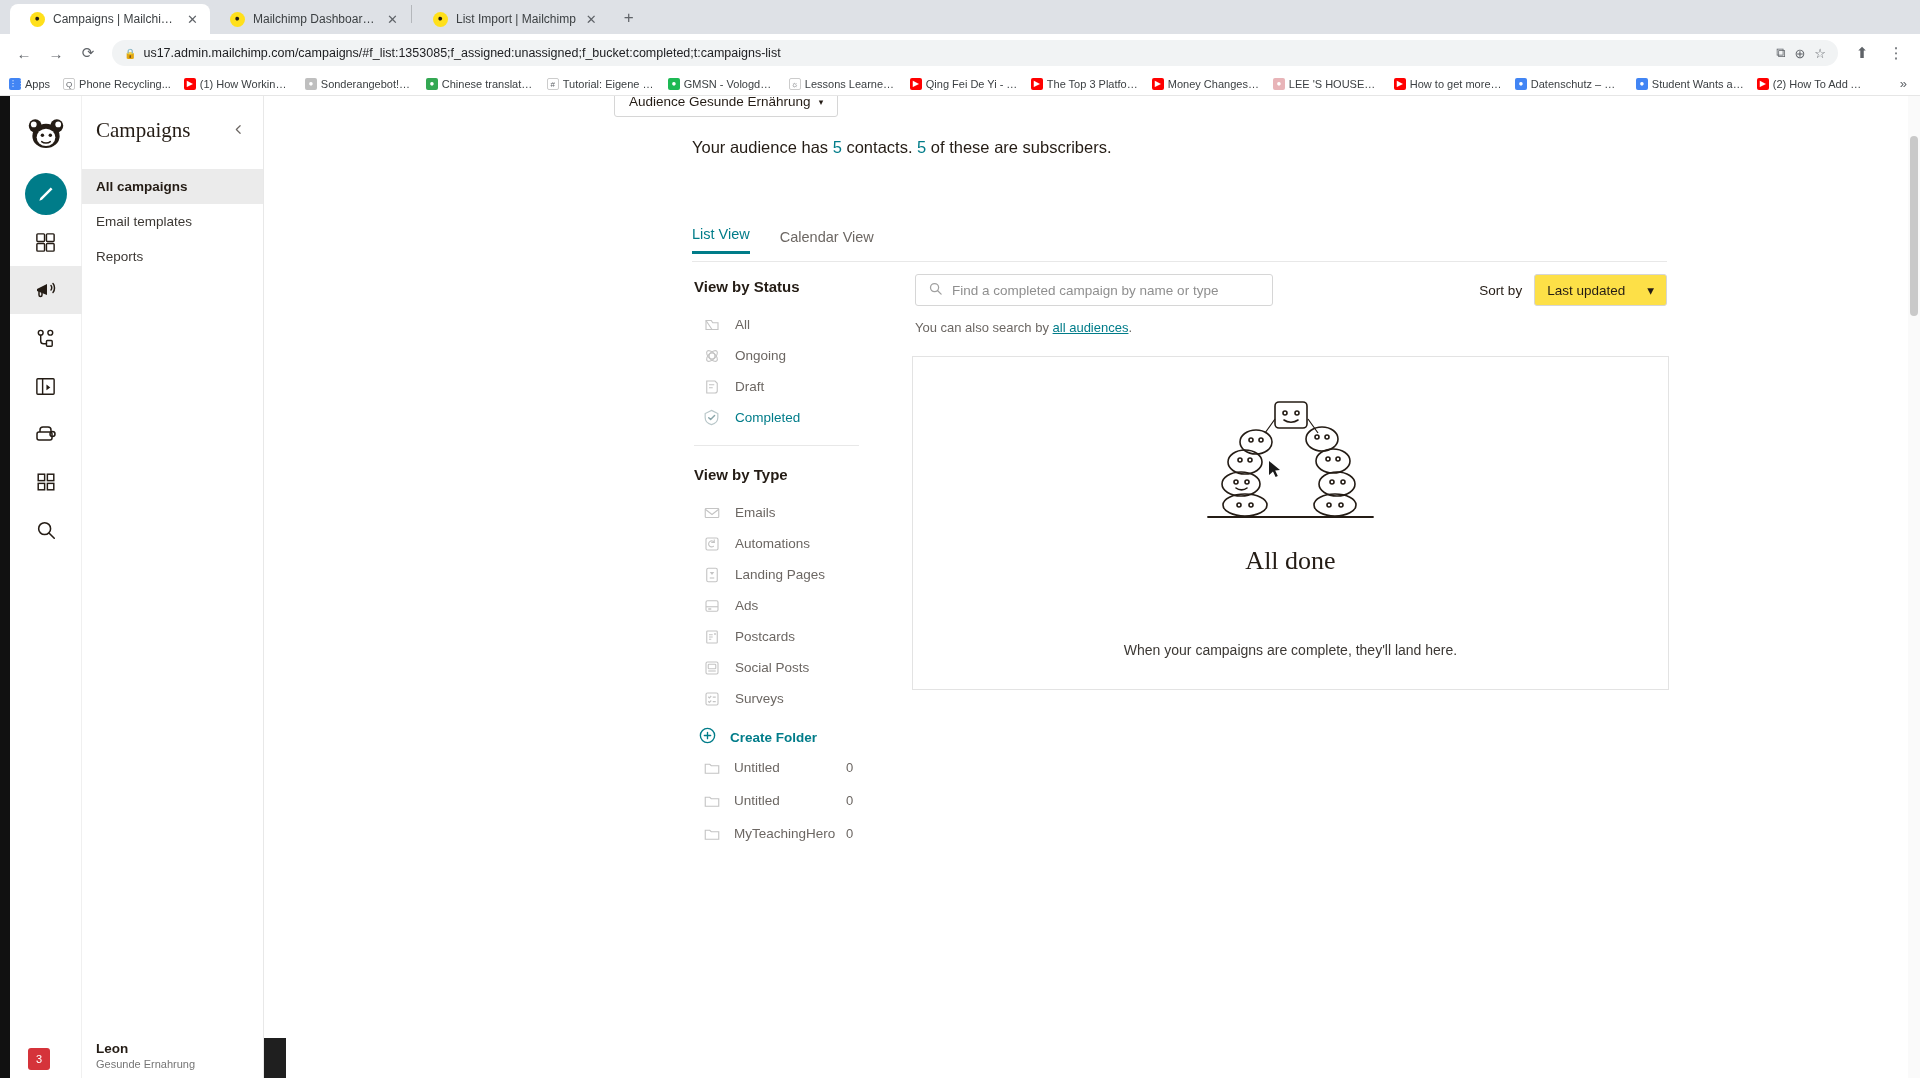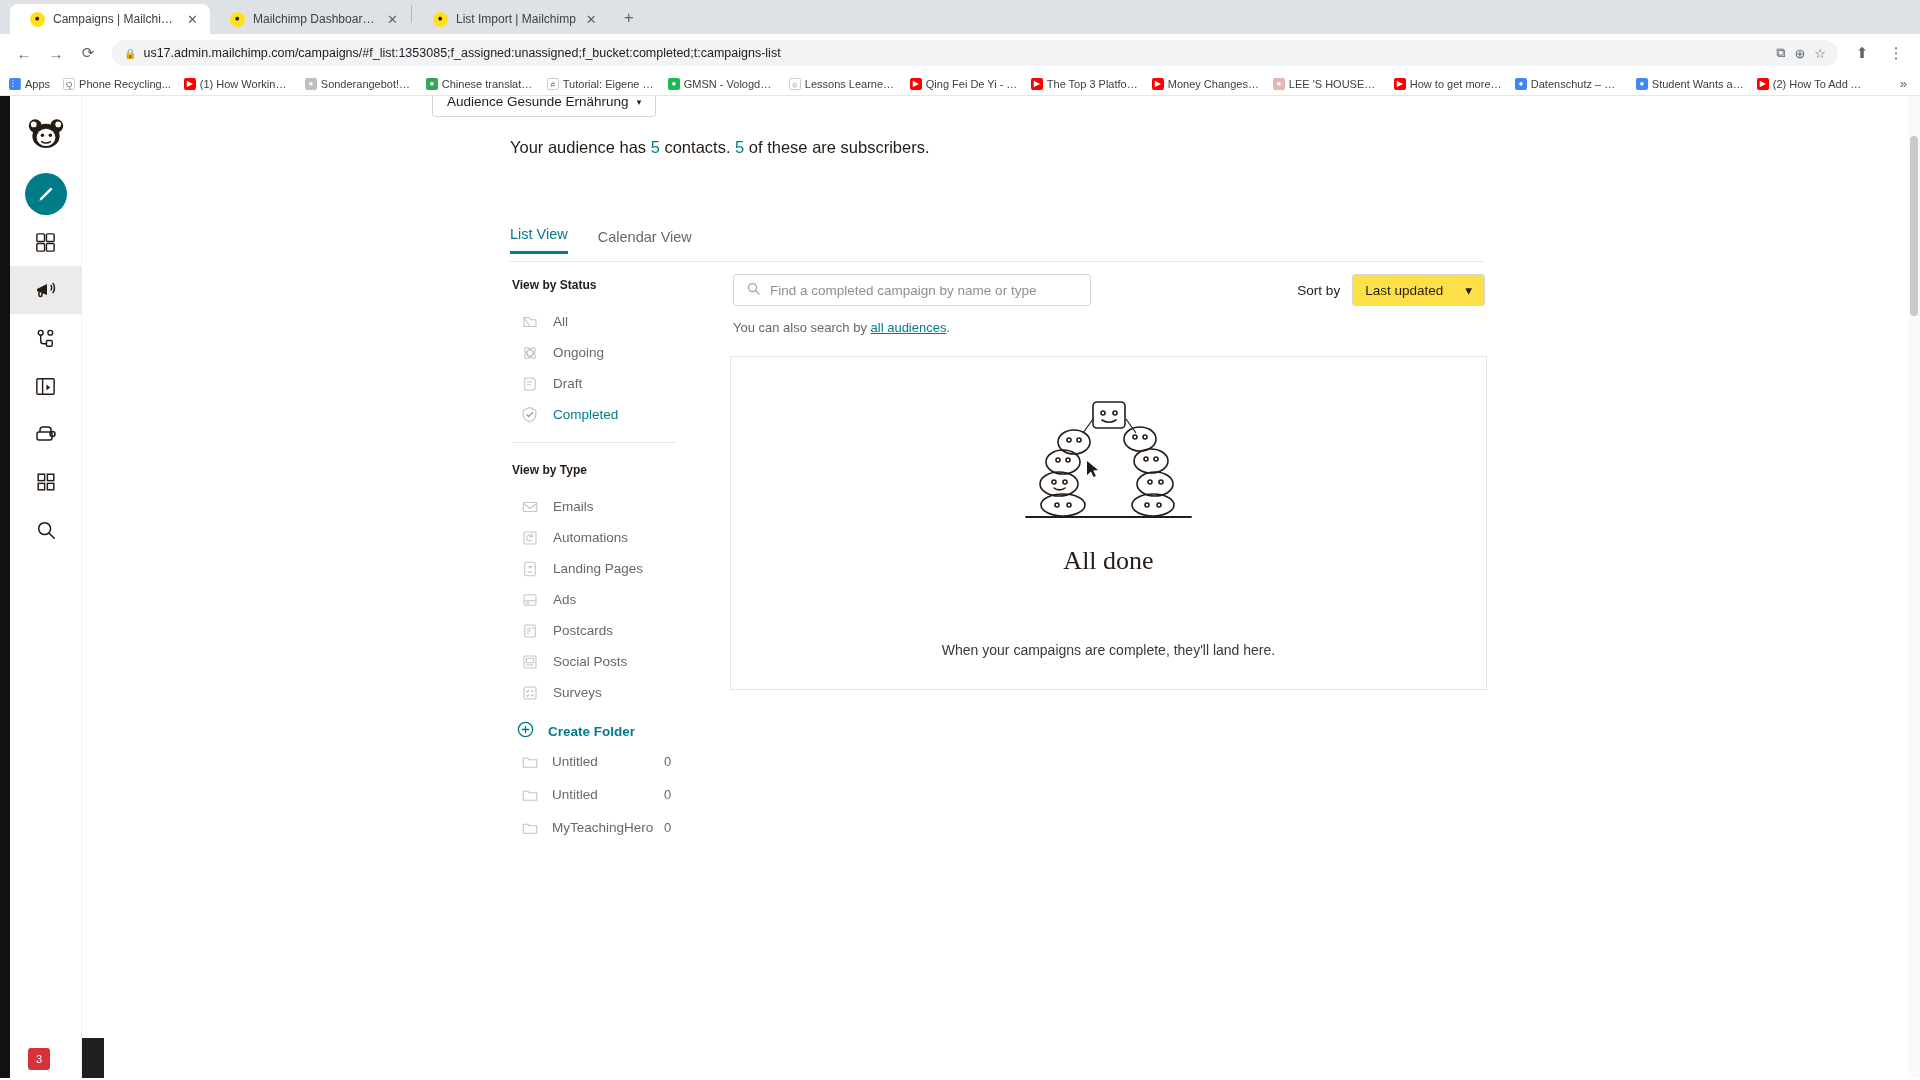--- a/index.html
+++ b/index.html
@@ -247,21 +247,21 @@
   .tabs-rule {
     position: absolute; left: 428px; top: 165px;
     width: 975px; height: 1px; background: #e8e8e8;
   }
 
   
   .filters {
     position: absolute; left: 430px; top: 182px; width: 178px;
   }
   .filter-head {
-    font-size: 12px; font-weight: bold; color: #241c15;
+    font-size: 15px; font-weight: bold; color: #241c15;
     margin-bottom: 14px;
   }
   .filter-item {
     display: flex; align-items: center; gap: 14px;
     padding: 6px 0 6px 8px;
     font-size: 13.5px;
     color: #6c6763;
   }
   .filter-item.active { color: #007c89; }
   .filter-ico { width: 19px; height: 19px; flex-shrink: 0; display:flex; align-items:center; justify-content:center; }
@@ -568,20 +568,38 @@
       <div class="rail-item">
         <svg width="22" height="22" viewBox="0 0 24 24" fill="none" stroke="#241c15" stroke-width="1.7">
           <circle cx="10.5" cy="10.5" r="6.5"></circle>
           <path d="M15.5 15.5L21 21" stroke-linecap="round"></path>
         </svg>
       </div>
 
       <div class="rail-badge">3</div>
     </div>
 
+    <div class="navpanel">
+      <div class="nav-head">
+        <span class="nav-title">Campaigns</span>
+        <span class="nav-collapse">
+          <svg width="13" height="13" viewBox="0 0 24 24" fill="none" stroke="#6c6763" stroke-width="2.2">
+              <path d="M15 5l-7 7 7 7" stroke-linecap="round" stroke-linejoin="round"></path>
+            </svg>
+        </span>
+      </div>
+      <div class="nav-item active">All campaigns</div>
+      <div class="nav-item">Email templates</div>
+      <div class="nav-item">Reports</div>
+
+      <div class="nav-user">
+        <div class="nav-user-name">Leon</div>
+        <div class="nav-user-sub">Gesunde Ernahrung</div>
+      </div>
+    </div>
 
     <div class="main">
 
       <div class="aud-select-wrap">
         <div class="aud-select">
           <span>Audience Gesunde Ernährung</span>
           <span class="aud-caret">▾</span>
         </div>
       </div>
 

